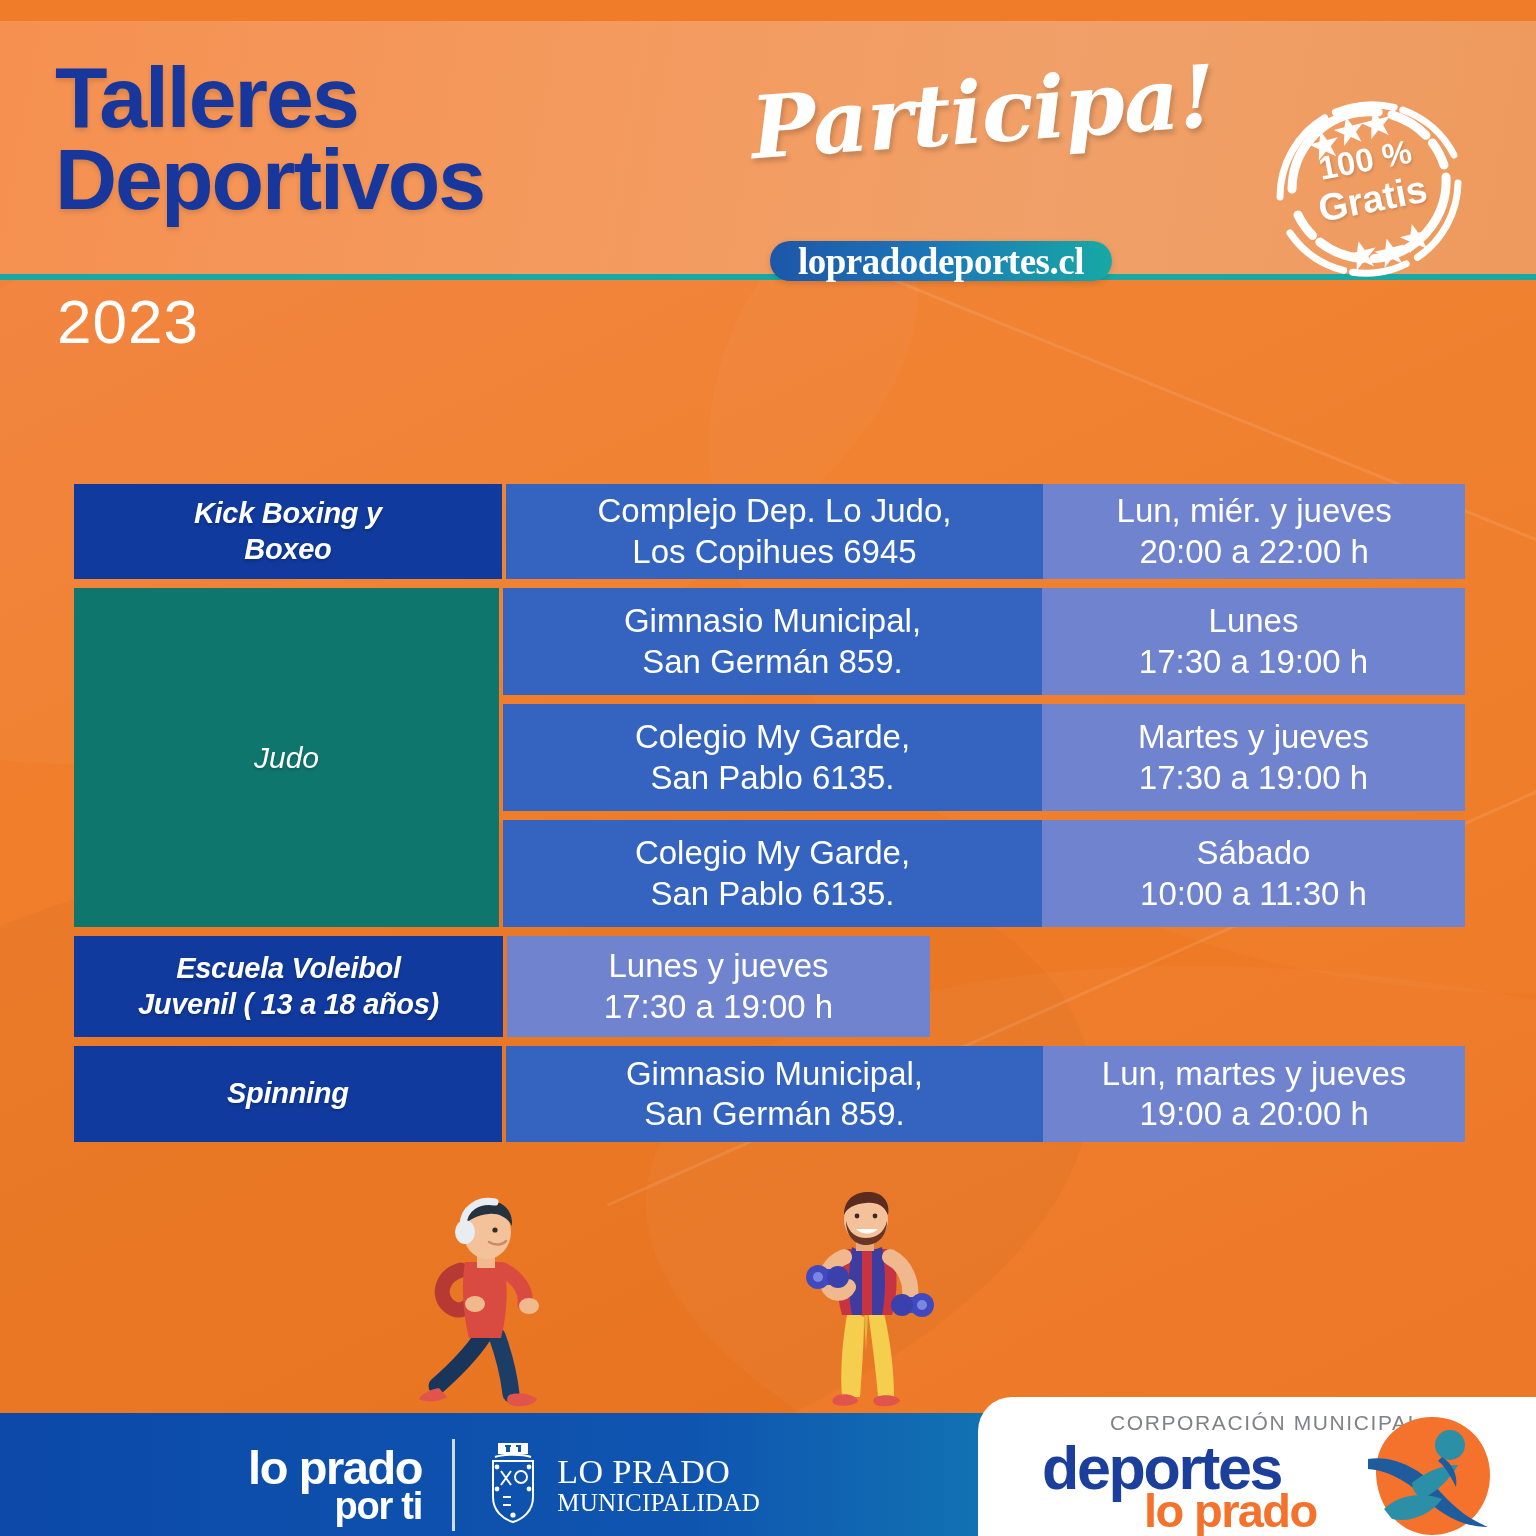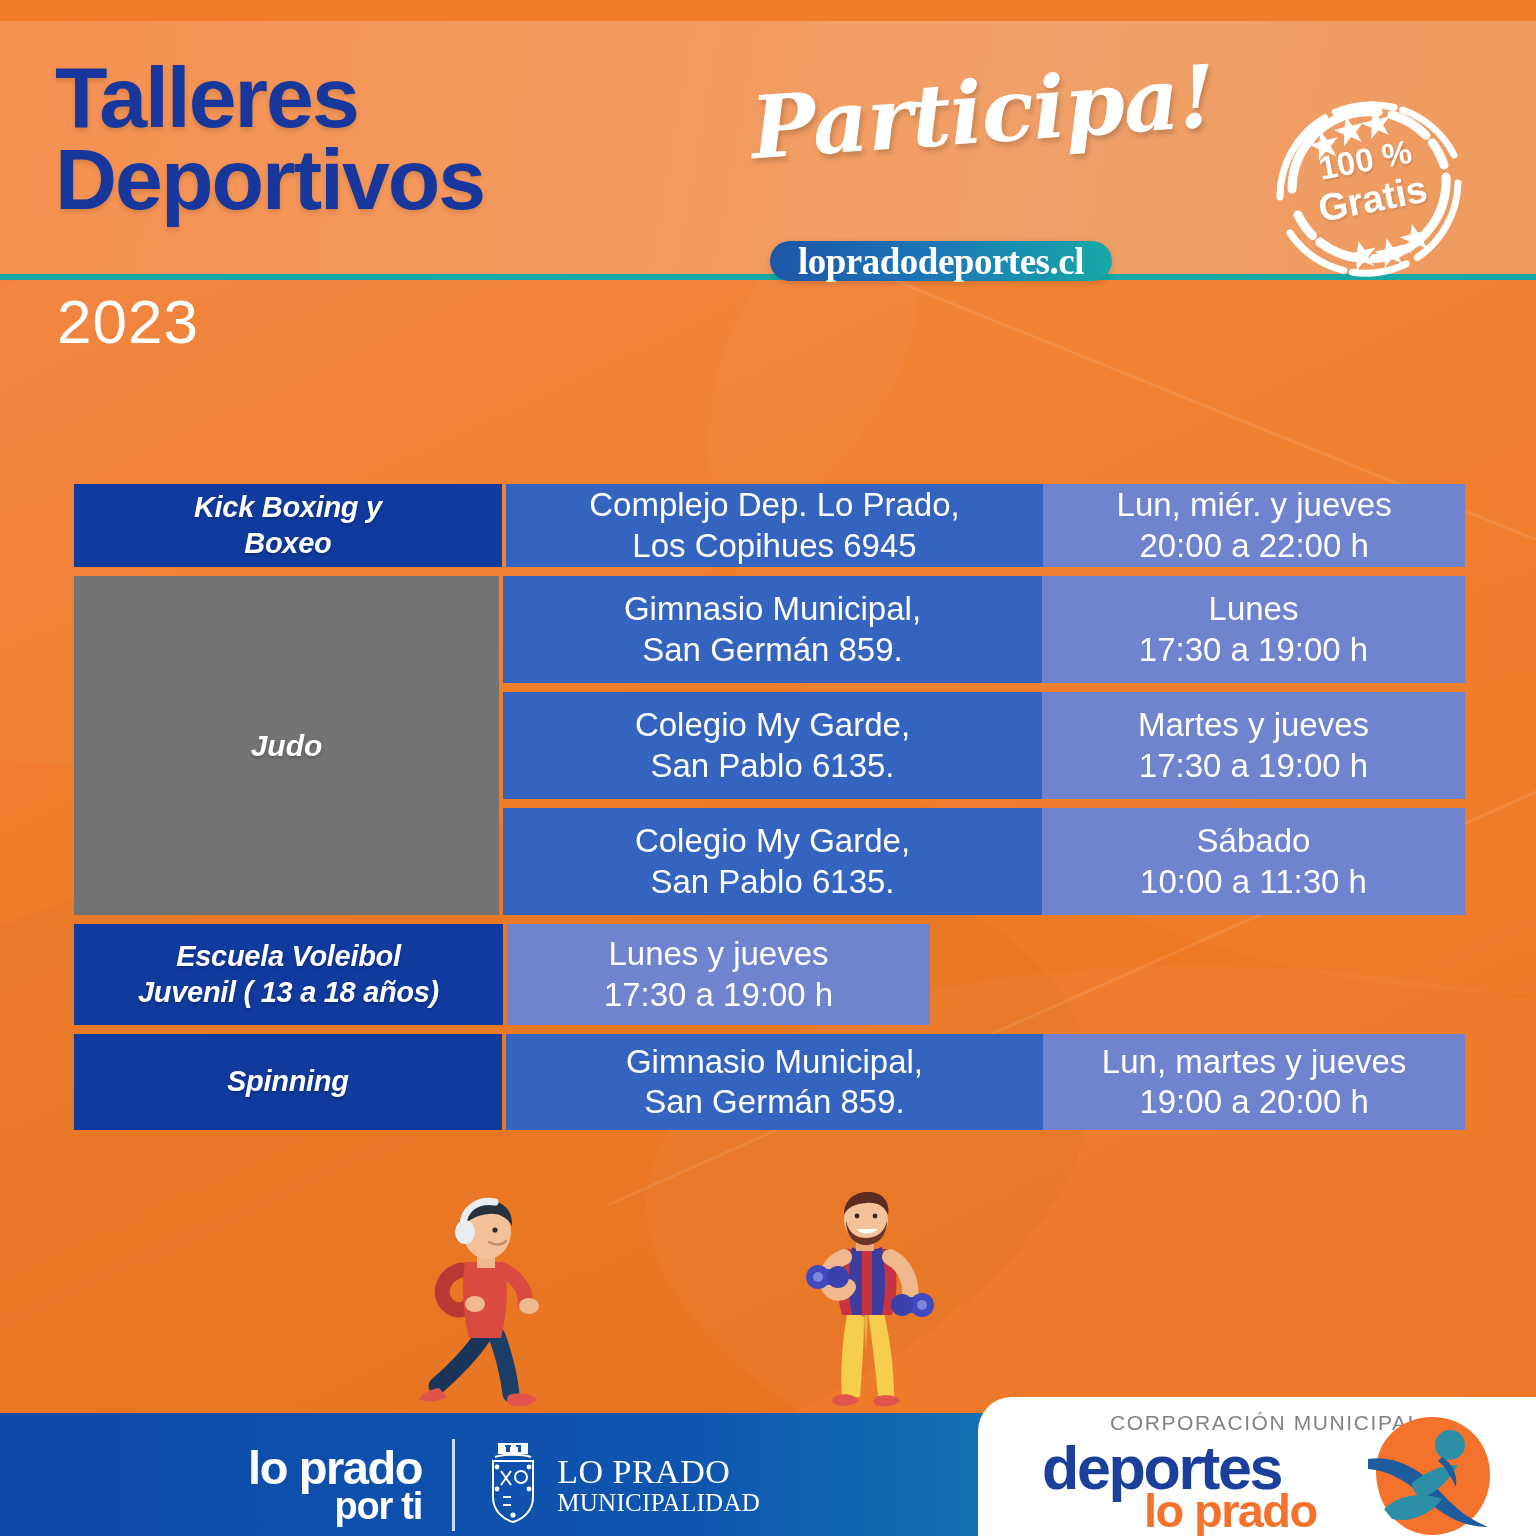--- a/index.html
+++ b/index.html
@@ -133,23 +133,23 @@
               text-shadow:0 2px 3px rgba(0,0,0,0.22); }
   .c-place  { width:539px; background:#3564C0; font-size:33px; line-height:1.22;
               font-weight:400; margin-left:0; }
   .c-time   { width:423px; background:#7083CF; font-size:33px; line-height:1.22;
               font-weight:400; }
   .sep { width:4px; }
 
   
   .judo-wrap { display:flex; }
   .judo-name {
-    width:429px; background:#737373;
+    width:429px; background:#0f766e;
     display:flex; align-items:center; justify-content:center;
-    color:#FFFFFF; font-weight:700; font-style:italic; font-size:30px;
+    color:#FFFFFF; font-weight:400; font-style:italic; font-size:30px;
     text-shadow:0 2px 3px rgba(0,0,0,0.22);
   }
   .judo-rows { display:flex; flex-direction:column; }
   .judo-rows .row { margin-bottom:9px; }
   .judo-rows .row:last-child { margin-bottom:0; }
 
   
   .illus { position:absolute; }
   .runner { left:405px; top:1175px; width:180px; height:215px; }
   .lifter { left:790px; top:1170px; width:150px; height:220px; }
@@ -242,31 +242,31 @@
       </g>
     </svg>
     <div class="seal-text">
       <span class="s1">100 %</span>
       <span class="s2">Gratis</span>
     </div>
   </div>
 
   <div class="table">
 
-    <div class="row" style="height:83px;">
+    <div class="row" style="height:95px;">
       <div class="cell c-name">
         <div>
           <div>Kick Boxing y</div>
           <div>Boxeo</div>
         </div>
       </div>
       <div class="sep"></div>
       <div class="cell c-place">
         <div>
-          <div>Complejo Dep. Lo Prado,</div>
+          <div>Complejo Dep. Lo Judo,</div>
           <div>Los Copihues 6945</div>
         </div>
       </div>
       <div class="cell c-time">
         <div>
           <div>Lun, miér. y jueves</div>
           <div>20:00 a 22:00 h</div>
         </div>
       </div>
     </div>

